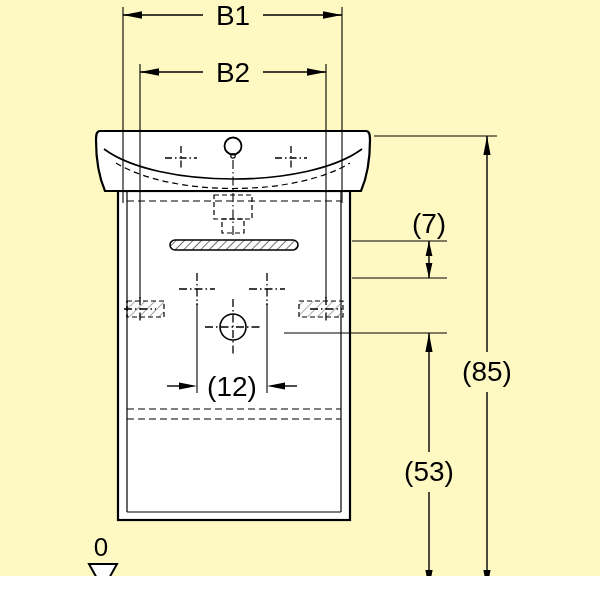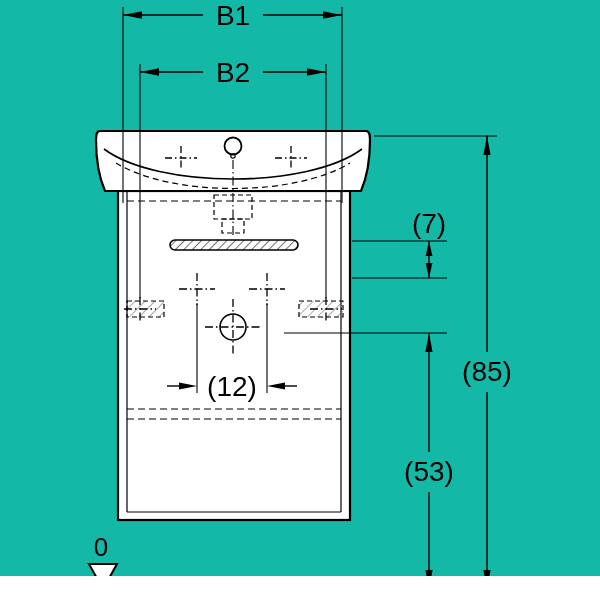--- a/index.html
+++ b/index.html
@@ -7,21 +7,21 @@
     padding: 0;
     width: 600px;
     height: 600px;
     background: #ffffff;
     font-family: "Liberation Sans", sans-serif;
   }
   .canvas {
     position: relative;
     width: 600px;
     height: 576px;
-    background: #14b8a6;
+    background: #fef9c3;
     overflow: hidden;
   }
   svg { display: block; }
   text {
     font-family: "Liberation Sans", sans-serif;
     fill: #000000;
     font-size: 28px;
   }
   .dim-label { font-size: 28px; }
   .datum-label { font-size: 26px; }

